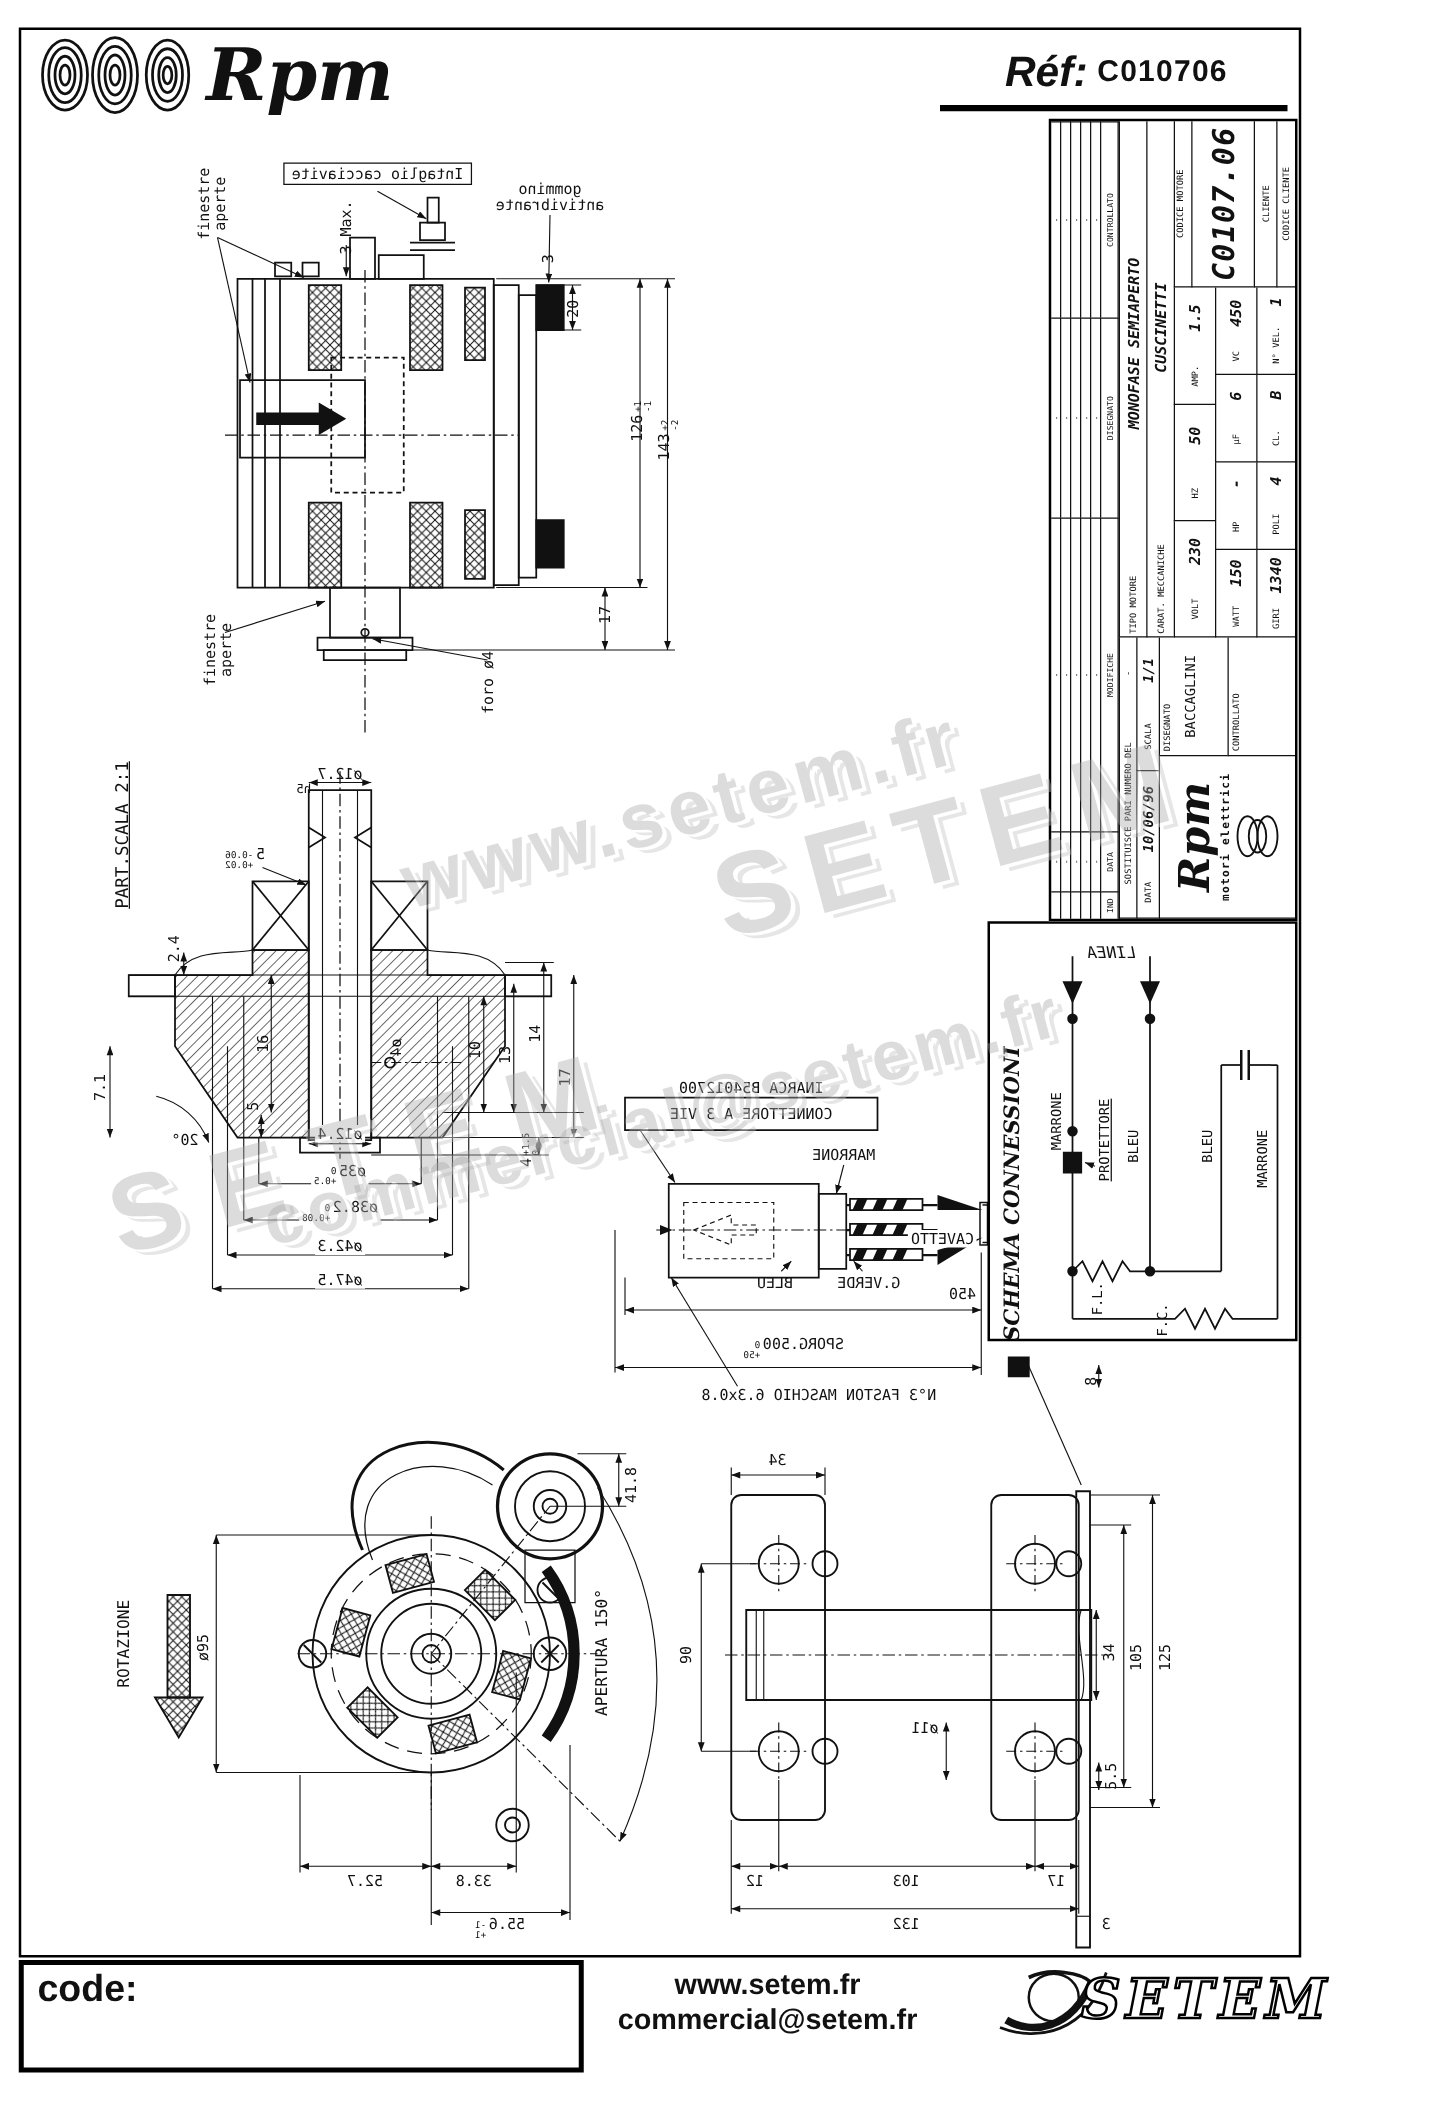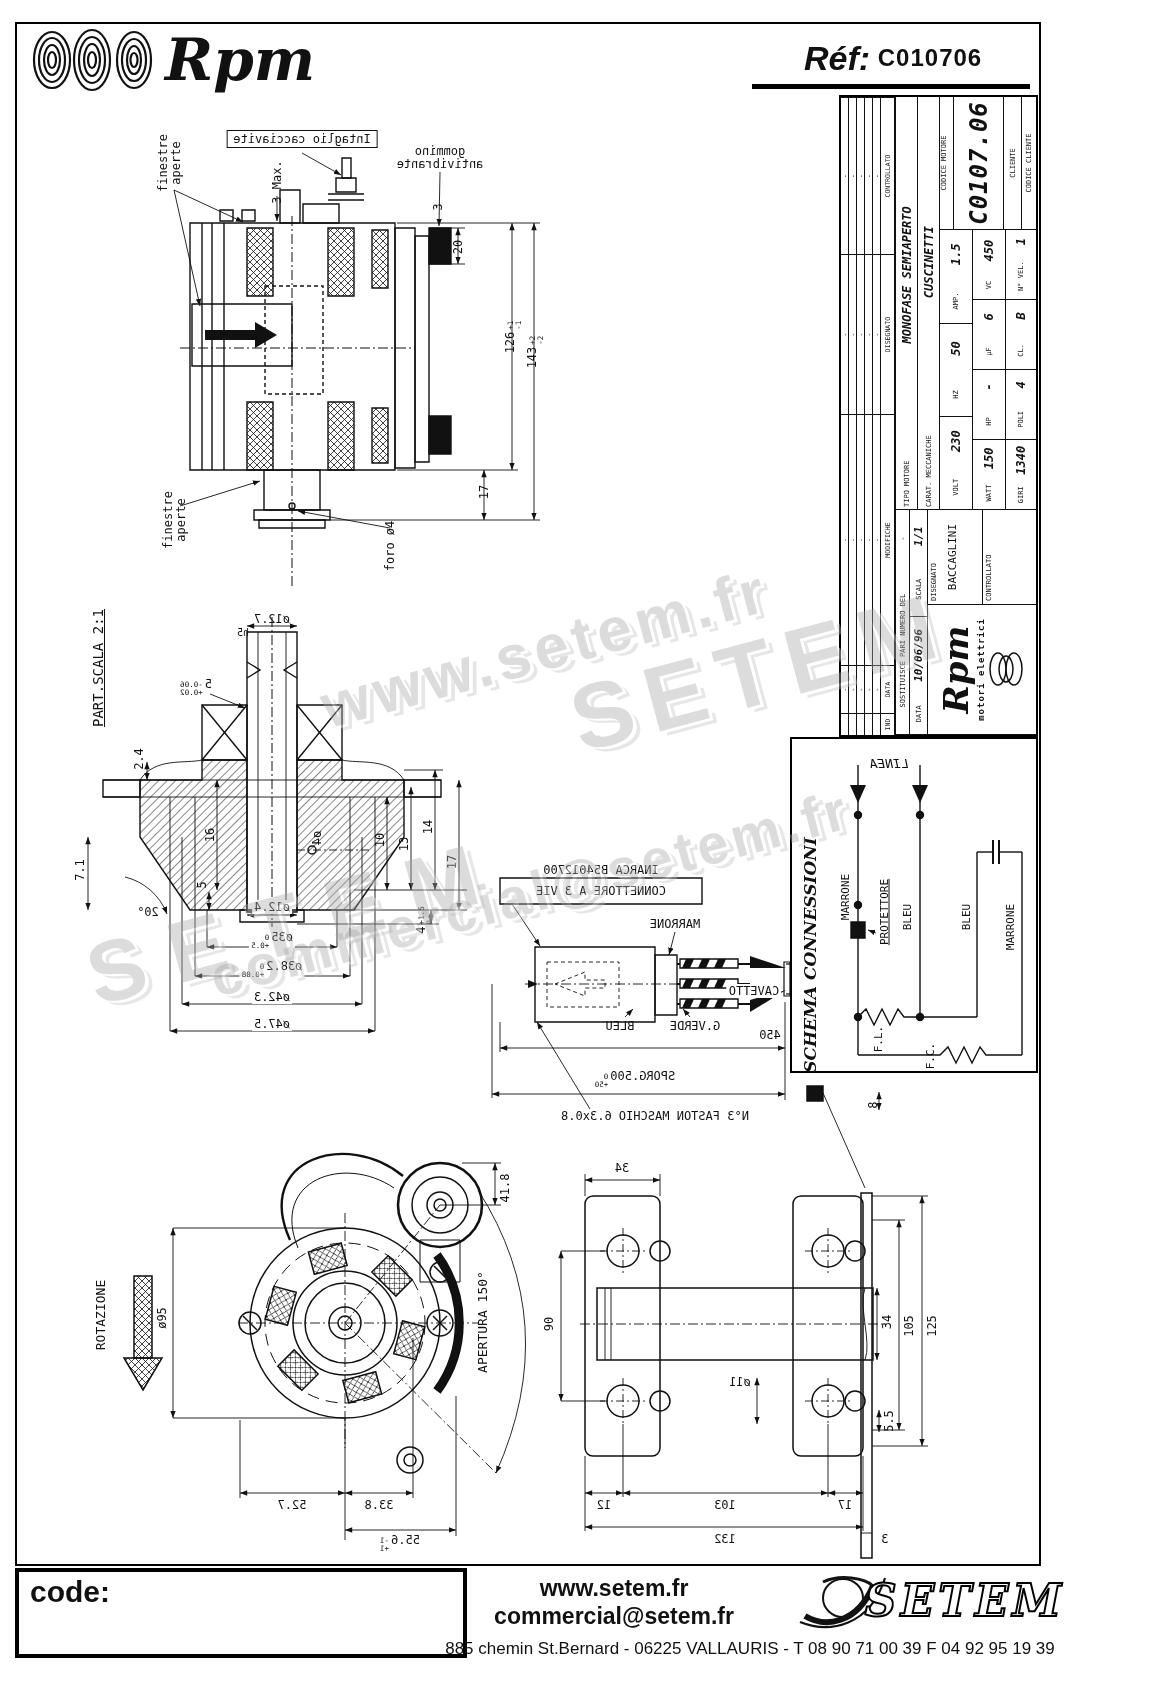--- a/index.html
+++ b/index.html
@@ -676,21 +676,20 @@
 
 <span class="wm" style="left:545px;top:648px;font-size:62px;letter-spacing:5px;">www.setem.fr</span>
 <span class="wm" style="left:760px;top:672px;font-size:92px;letter-spacing:14px;">SETEM</span>
 <span class="wm" style="left:295px;top:922px;font-size:86px;letter-spacing:26px;">SETEM</span>
 <span class="wm" style="left:530px;top:893px;font-size:56px;letter-spacing:4px;">commercial@setem.fr</span>
 
 <div style="position:absolute;left:15px;top:1568px;width:452px;height:90px;border:4px solid #000;box-sizing:border-box;"></div>
 <span class="lbl ft" style="left:70px;top:1592px;font-size:30px;font-weight:bold;transform:translate(-50%,-50%);">code:</span>
 <span class="lbl ft" style="left:614px;top:1588px;font-size:23px;font-weight:bold;">www.setem.fr</span>
 <span class="lbl ft" style="left:614px;top:1616px;font-size:23px;font-weight:bold;">commercial@setem.fr</span>
-<span class="lbl ft" style="left:750px;top:1649px;font-size:17px;">885 chemin St.Bernard  -  06225 VALLAURIS  -  T 08 90 71 00 39   F 04 92 95 19 39</span>
 <svg style="left:795px;top:1572px;" width="100" height="58" viewBox="0 0 100 58">
   <g stroke="#111" fill="none">
     <ellipse cx="48" cy="26" rx="20" ry="19" stroke-width="2"></ellipse>
     <path d="M10,44 C30,56 62,52 78,14" stroke-width="6"></path>
     <path d="M5,50 C35,62 75,54 90,6" stroke-width="2.2"></path>
     <path d="M28,10 C45,2 70,6 78,14" stroke-width="3"></path>
   </g>
 </svg>
 <span class="lbl" style="left:965px;top:1600px;font-family:'DejaVu Serif',serif;font-style:italic;font-weight:bold;font-size:44px;letter-spacing:4px;color:#fff;-webkit-text-stroke:2px #000;text-shadow:0 0 1px #000;">SETEM</span>
 

